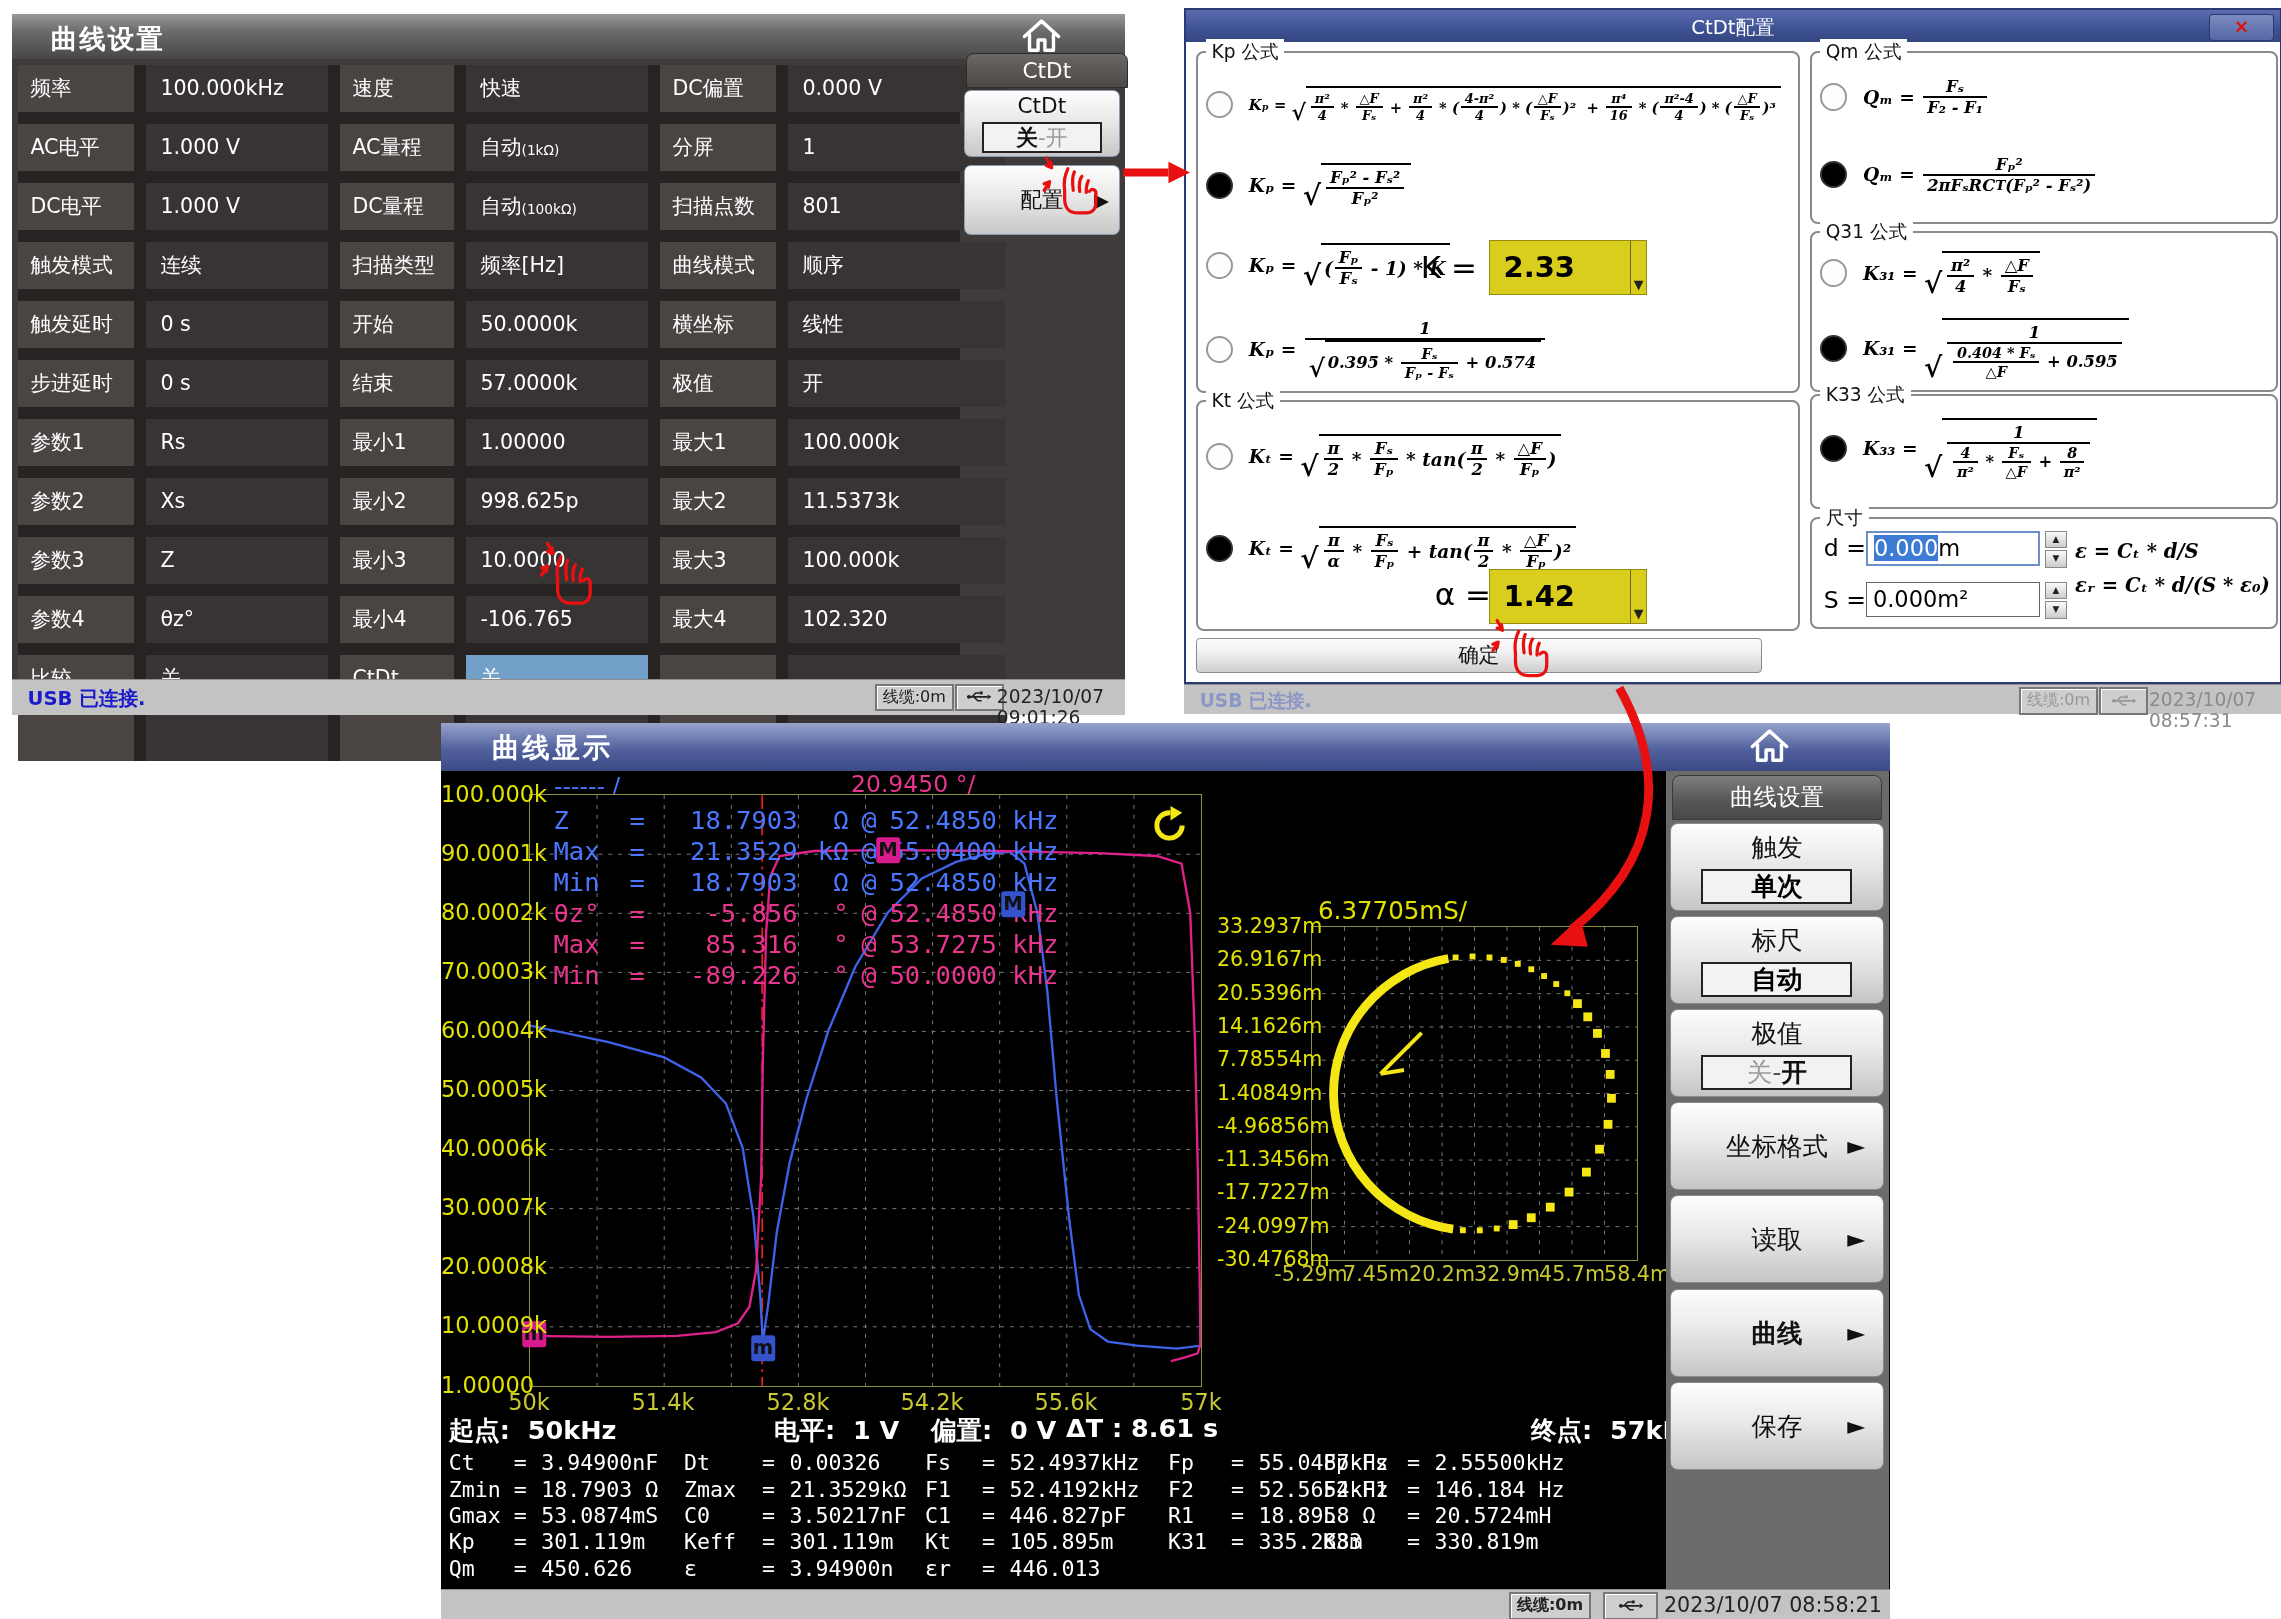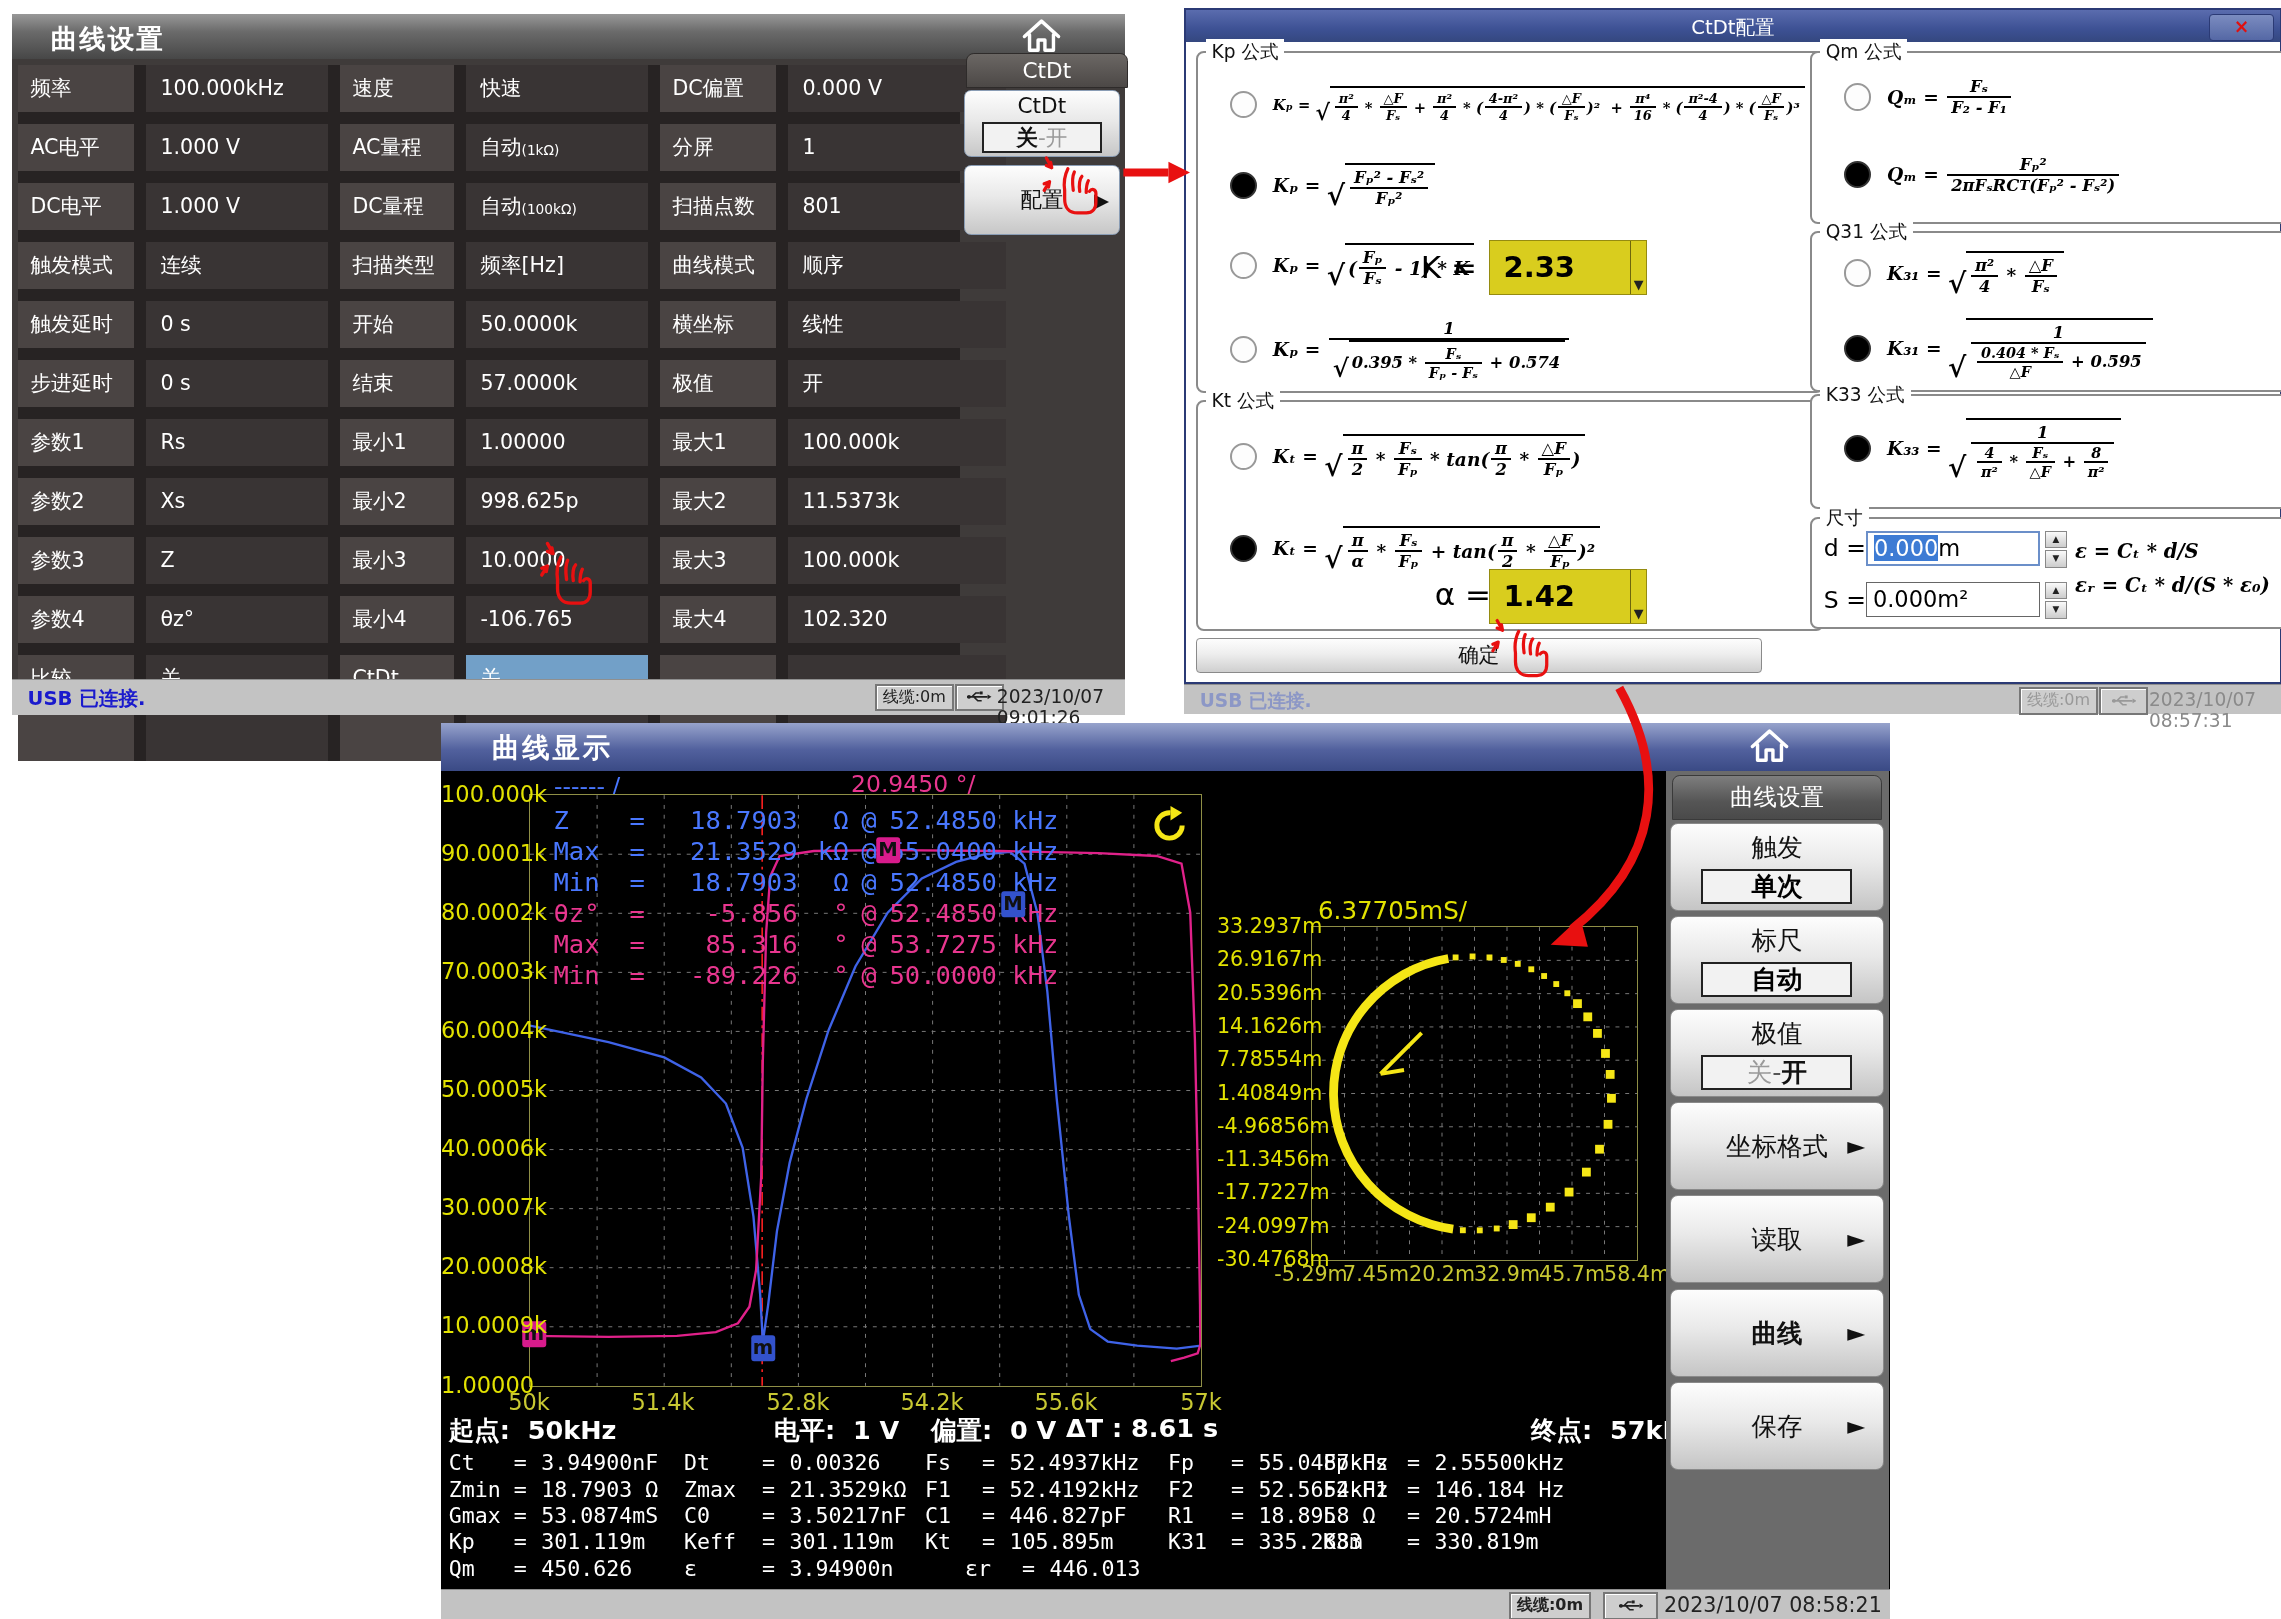--- a/index.html
+++ b/index.html
@@ -27,21 +27,21 @@
   .st-left.dim{color:#8c97c6;}
   .st-box{position:absolute;top:3.9px;height:23.5px;border:2px solid #777;background:#cecece;font-size:16px;color:#222;display:flex;align-items:center;padding:0 5.9px;box-shadow:1px 1px 0 #fff inset;}
   .st-box.dim{color:#999;}
   .st-dt{position:absolute;top:5.9px;font-size:18.6px;color:#222;}
   .st-dt.dim{color:#8a8a8a;}
   
   #dialog{left:1184px;top:7.8px;width:1098px;height:676px;background:#fff;border:2px solid #2b3a75;box-sizing:border-box;}
   #dlg-titlebar{left:0;top:0;width:100%;height:32px;background:linear-gradient(#5a6cae,#3d5194 60%,#34477f);}
   #dlg-title{width:100%;top:3.9px;text-align:center;color:#fff;font-size:19.6px;}
   #dlg-close{left:1023px;top:3.9px;width:63px;height:25.5px;background:linear-gradient(#7b8cc0,#5568a5);border:1px solid #2b3a75;border-radius:3.9px;color:#e01010;font-size:18.6px;font-weight:bold;text-align:center;line-height:23.5px;}
-  .grp{position:absolute;border:2px solid #8a8a8a;border-radius:7.8px;background:#fff;padding-left:24px;}
+  .grp{position:absolute;border:2px solid #8a8a8a;border-radius:7.8px;background:#fff;}
   .grp-legend{position:absolute;top:-13.7px;left:7.8px;background:#fff;padding:0 5.9px;font-size:18.6px;color:#111;}
   .f-row{display:flex;align-items:center;gap:15.7px;padding-left:7.8px;}
   .radio{width:23.5px;height:23.5px;border-radius:50%;border:2px solid #999;background:#fdfdfd;flex:none;}
   .radio.sel{background:#000;border-color:#333;}
   .fx{font-family:"DejaVu Serif","Liberation Serif",serif;font-style:italic;font-weight:bold;font-size:18.6px;color:#000;display:flex;align-items:center;flex-wrap:nowrap;}
   .fx.small{font-size:14.7px;}
   .fx .t{white-space:pre;}
   .frac{display:inline-flex;flex-direction:column;text-align:center;vertical-align:middle;font-size:0.88em;margin:0 2px;}
   .frac>.num{border-bottom:2px solid #000;padding:0 3.9px;display:flex;justify-content:center;align-items:center;}
   .frac>.den{padding:0 3.9px;display:flex;justify-content:center;align-items:center;}
@@ -832,21 +832,21 @@
       <div class="dtable-row" style="top: 79px;">
         <div class="dt-cell" style="left: 7.8px;"><span class="dt-n" style="width: 65px;">Kp</span><span class="dt-e" style="width: 27.4px;">=</span><span class="dt-v">301.119m</span></div>
         <div class="dt-cell" style="left: 243px;"><span class="dt-n" style="width: 78px;">Keff</span><span class="dt-e" style="width: 27.4px;">=</span><span class="dt-v">301.119m</span></div>
         <div class="dt-cell" style="left: 484px;"><span class="dt-n" style="width: 57px;">Kt</span><span class="dt-e" style="width: 27.4px;">=</span><span class="dt-v">105.895m</span></div>
         <div class="dt-cell" style="left: 727px;"><span class="dt-n" style="width: 63px;">K31</span><span class="dt-e" style="width: 27.4px;">=</span><span class="dt-v">335.288m</span></div>
         <div class="dt-cell" style="left: 882px;"><span class="dt-n" style="width: 84px;">K33</span><span class="dt-e" style="width: 27.4px;">=</span><span class="dt-v">330.819m</span></div>
       </div>
       <div class="dtable-row" style="top: 106px;">
         <div class="dt-cell" style="left: 7.8px;"><span class="dt-n" style="width: 65px;">Qm</span><span class="dt-e" style="width: 27.4px;">=</span><span class="dt-v">450.626</span></div>
         <div class="dt-cell" style="left: 243px;"><span class="dt-n" style="width: 78px;">ε</span><span class="dt-e" style="width: 27.4px;">=</span><span class="dt-v">3.94900n</span></div>
-        <div class="dt-cell" style="left: 484px;"><span class="dt-n" style="width: 57px; margin-left: 40px;">εr</span><span class="dt-e" style="width: 27.4px;">=</span><span class="dt-v">446.013</span></div>
+        <div class="dt-cell" style="left: 484px;"><span class="dt-n" style="width: 57px;">εr</span><span class="dt-e" style="width: 27.4px;">=</span><span class="dt-v">446.013</span></div>
       </div>
     </div>
 
   <div id="bp-menu" class="abs">
       <div class="menu-tab" style="top: 3.9px;">曲线设置</div>
       <div class="menu-btn" style="top: 52px;">
         <div class="bl">触发</div>
         <div class="tog-box" style="font-weight: bold;">单次</div>
       </div>
       <div class="menu-btn" style="top: 145px;">

